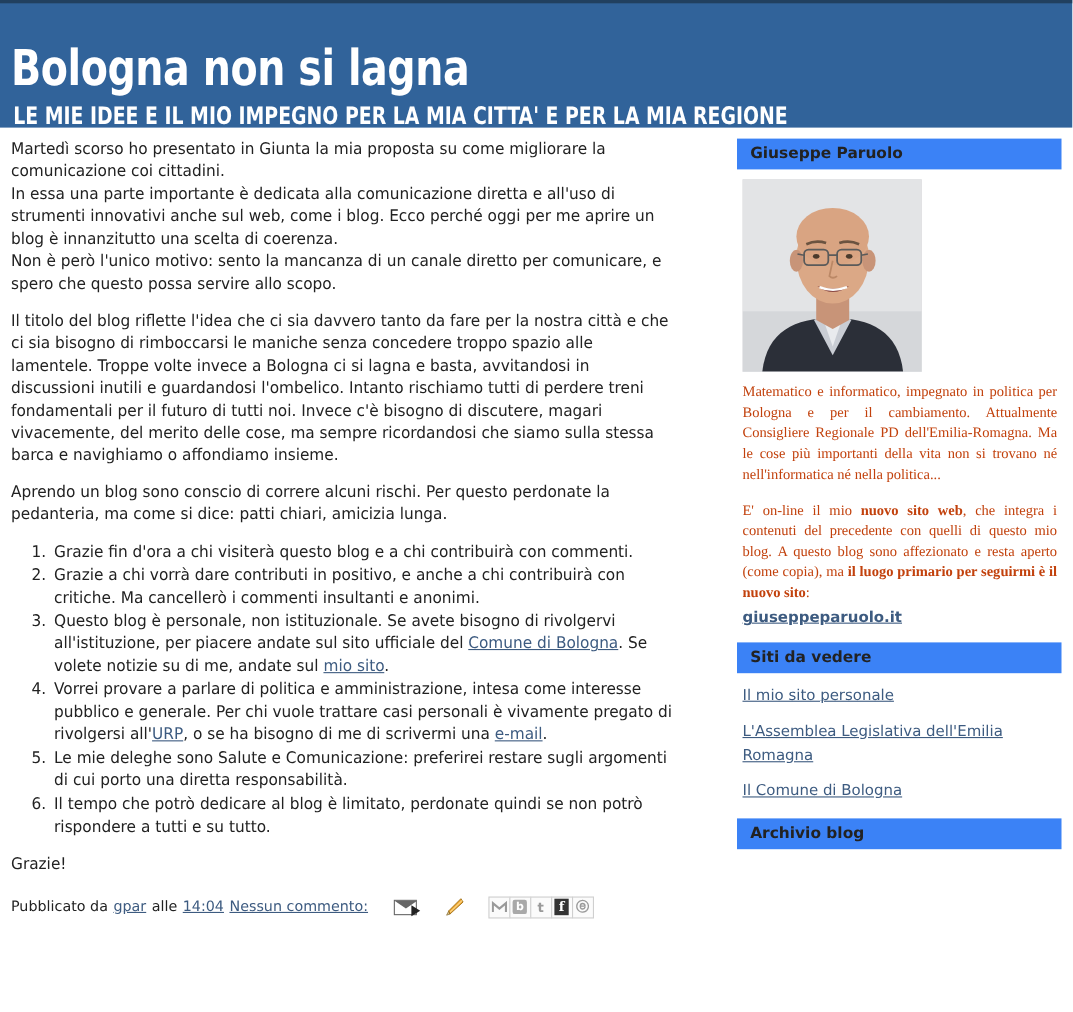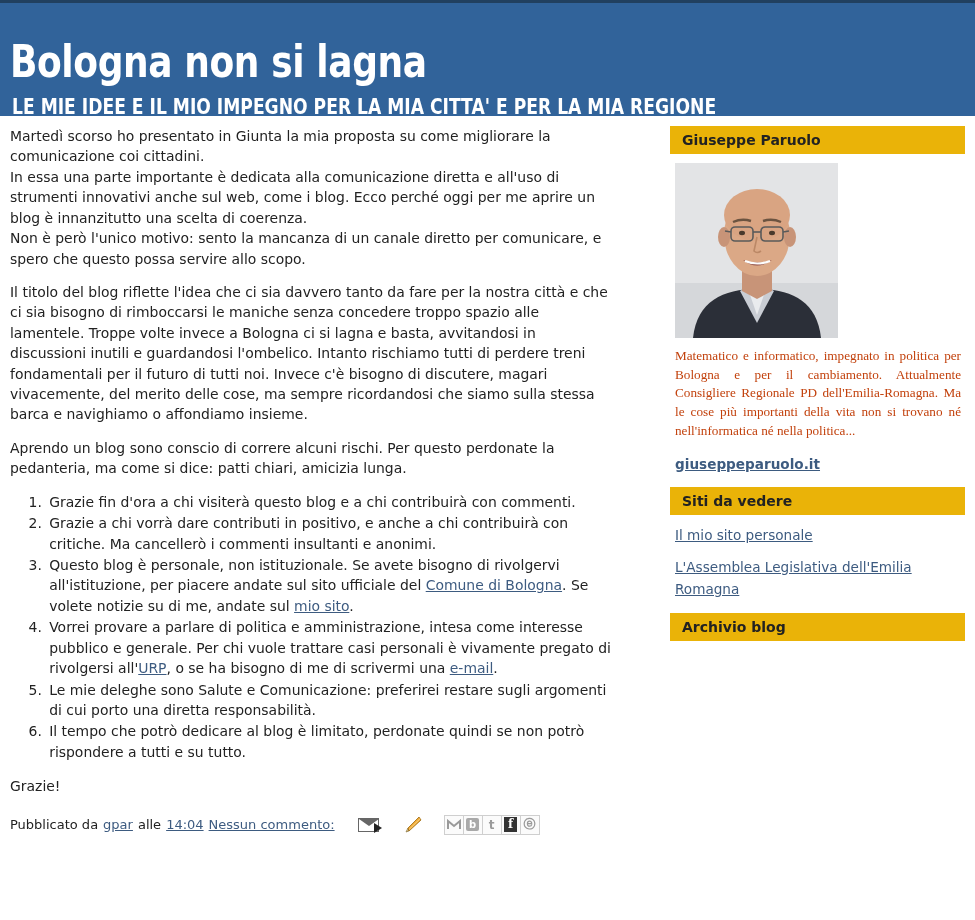--- a/index.html
+++ b/index.html
@@ -170,21 +170,21 @@
     color: #fff;
     font-size: 10px;
     line-height: 13px;
     text-align: center;
     border-radius: 2px;
     font-weight: bold;
   }
 
   
   .side-head {
-    background: #eab308;
+    background: #3b82f6;
     font-family: "DejaVu Sans", sans-serif;
     font-size: 14px;
     font-weight: bold;
     color: #222222;
     padding: 6px 0 6px 12px;
     margin-bottom: 9px;
   }
   .side-section { margin-bottom: 14px; }
   #profile-photo {
     width: 163px;
@@ -331,30 +331,32 @@
           <path d="M82,74 L79,88 Q82,91 86,88" stroke="#bb8866" stroke-width="1.6" fill="none"></path>
 
           <path d="M68,97 Q82,108 97,97 Q82,102 68,97" fill="#8d4b45"></path>
           <path d="M70,98 Q82,103 95,98" stroke="#fdfdfd" stroke-width="2.2" fill="none"></path>
         </svg>
       </div>
       <div class="side-text">Matematico e informatico, impegnato in politica per Bologna e per il cambiamento. Attualmente Consigliere Regionale PD dell'Emilia-Romagna. Ma le cose più importanti della vita non si trovano né nell'informatica né nella politica...</div>
     </div>
 
     <div class="side-section">
+      <div class="side-text" id="nuovo-sito-text">E' on-line il mio <b>nuovo sito web</b>, che integra i contenuti del precedente con quelli di questo mio blog. A questo blog sono affezionato e resta aperto (come copia), ma <b>il luogo primario per seguirmi è il nuovo sito</b>:</div>
       <div class="center-link">
         <a href="#">giuseppeparuolo.it</a>
       </div>
     </div>
 
     <div class="side-section">
       <div class="side-head">Siti da vedere</div>
       <ul class="side-links" id="siti-links">
           <li><a href="#">Il mio sito personale</a></li>
           <li><a href="#">L'Assemblea Legislativa dell'Emilia Romagna</a></li>
+          <li><a href="#">Il Comune di Bologna</a></li>
         </ul>
     </div>
 
     <div class="side-section">
       <div class="side-head">Archivio blog</div>
     </div>
 
   </div>
 </div>
 

